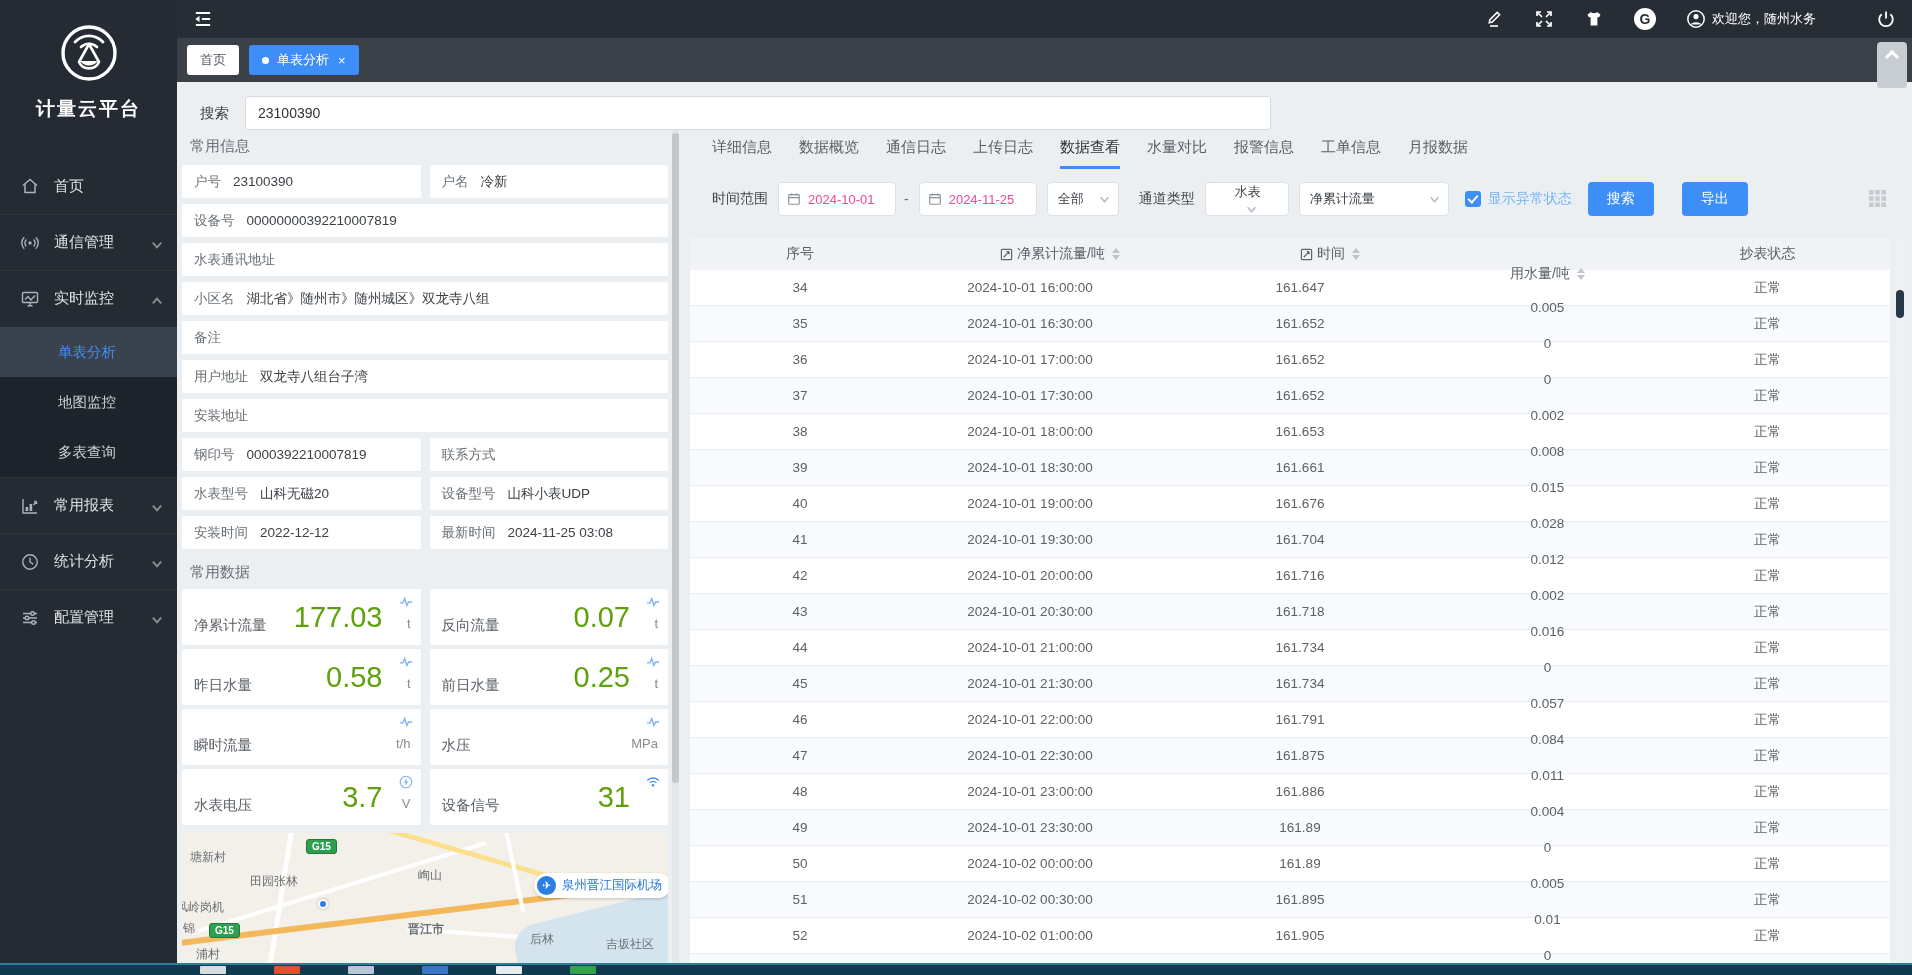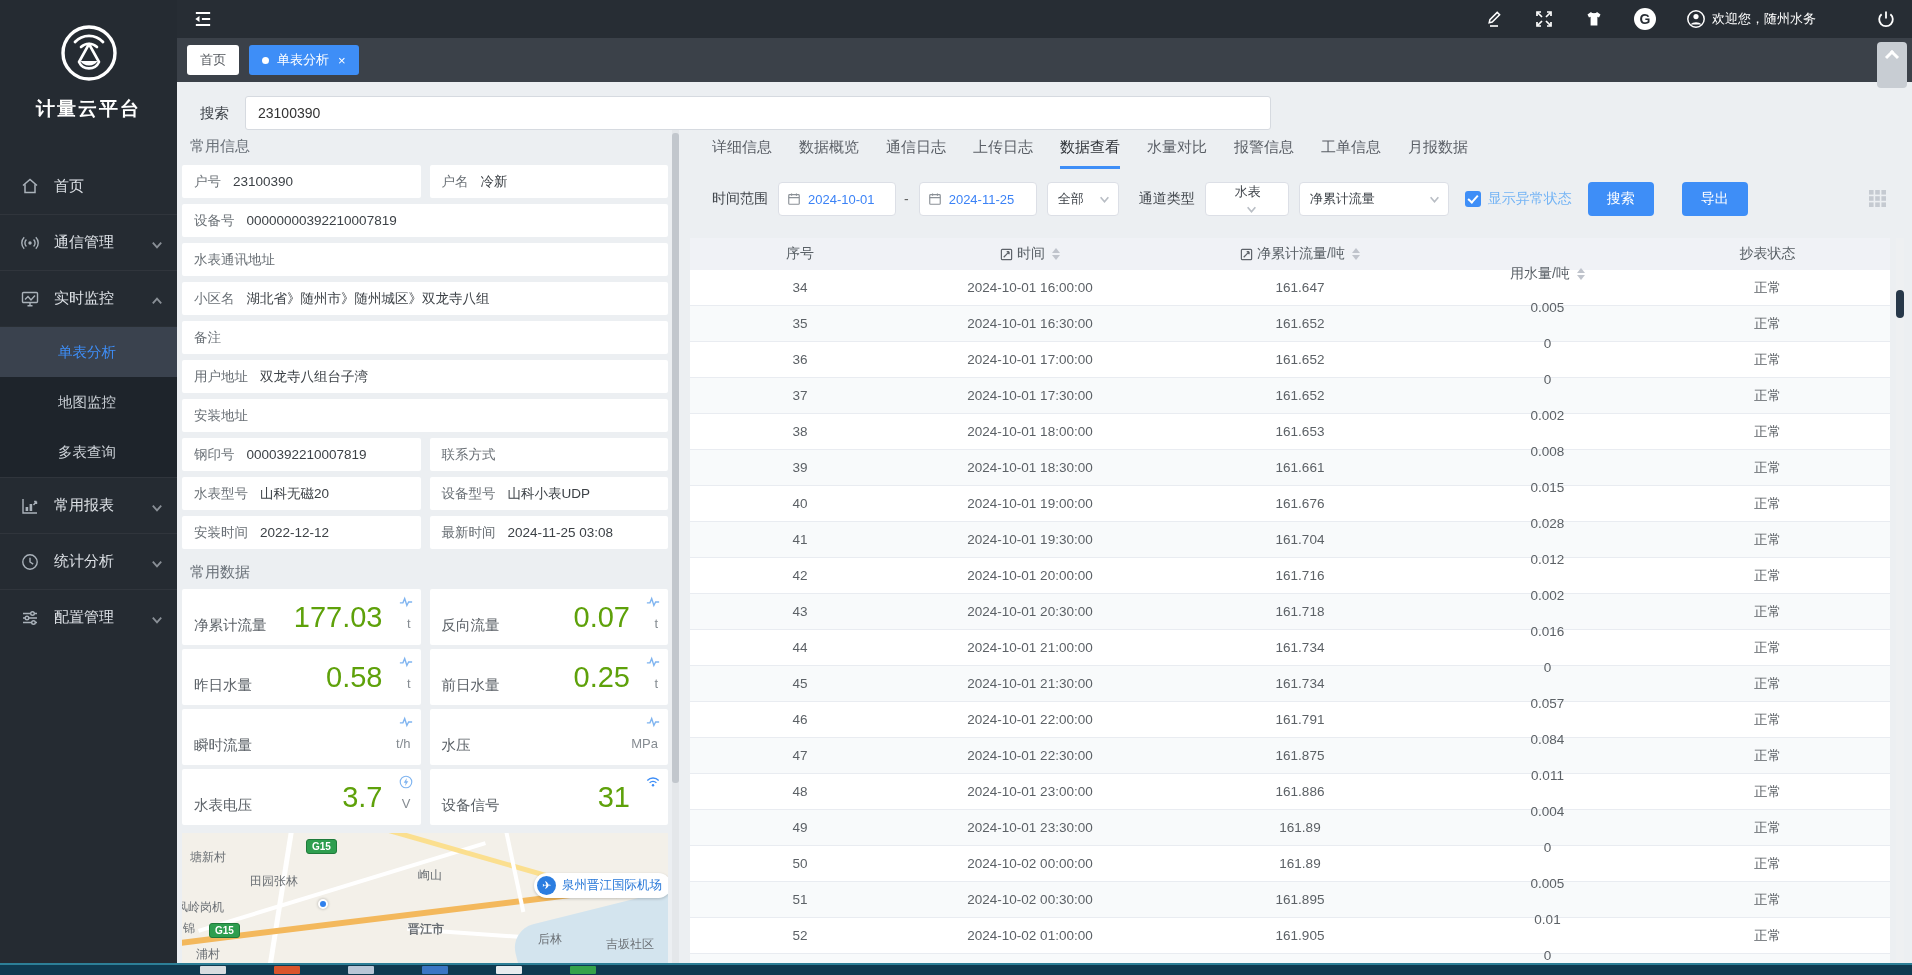--- a/index.html
+++ b/index.html
@@ -96,21 +96,21 @@
   
   #detail-tabs{position:absolute;left:712px;top:138px;display:flex;gap:27px;font-size:15px;color:#5a5f66;}
   .dtab{padding-bottom:9px;cursor:pointer;}
   .dtab.active{color:#2e3237;border-bottom:3px solid #3e8ef7;}
 
   .filter-row{position:absolute;left:712px;top:181px;height:36px;display:flex;align-items:center;
               font-size:14px;color:#42474d;}
   .date-box{width:118px;height:34px;background:#fff;border:1px solid #dcdfe6;border-radius:4px;
             display:flex;align-items:center;padding:0 8px;margin-left:10px;cursor:pointer;}
   .date-box .cal{width:14px;height:14px;margin-right:7px;color:#8a9096;flex:0 0 auto;}
-  .date-box span{font-size:13px;color:#3b82f6;}
+  .date-box span{font-size:13px;color:#ec4899;}
   .dash{margin-left:8px;color:#666;}
   .select-box{height:34px;background:#fff;border:1px solid #dcdfe6;border-radius:4px;display:flex;
               align-items:center;justify-content:space-between;padding:0 8px 0 10px;margin-left:10px;cursor:pointer;}
   .select-box span{font-size:13px;color:#3f444a;}
   .select-box .sel-chev{width:11px;height:11px;color:#b8bdc4;margin-left:8px;}
   .w-qb{width:72px;} .w-sb{width:84px;flex-direction:column;} .w-jl{width:150px;}
   .fr-label2{margin-left:20px;}
   .checkbox{width:16px;height:16px;background:#3e8ef7;border-radius:3px;margin-left:16px;position:relative;cursor:pointer;flex:0 0 auto;}
   .checkbox::after{content:"";position:absolute;left:5px;top:2px;width:4px;height:8px;border-right:2px solid #fff;
                    border-bottom:2px solid #fff;transform:rotate(42deg);}
@@ -459,21 +459,21 @@
     <div class="marker"></div>
     <div class="airport">
       <span class="plane">✈</span>
       <span class="aname">泉州晋江国际机场</span>
     </div>
   <span class="maplabel" style="left: 8px; top: 16px;">塘新村</span>
       <span class="maplabel" style="left: 68px; top: 40px;">田园张林</span>
       <span class="maplabel" style="left: 236px; top: 34px;">峋山</span>
       <span class="maplabel" style="left: -6px; top: 66px;">风岭岗机</span>
       <span class="maplabel" style="left: 226px; top: 88px; font-weight: bold;">晋江市</span>
-      <span class="maplabel" style="left: 356px; top: 98px;">后林</span>
+      <span class="maplabel" style="left: 348px; top: 98px;">后林</span>
       <span class="maplabel" style="left: 424px; top: 103px;">吉坂社区</span>
       <span class="maplabel" style="left: 14px; top: 113px;">浦村</span>
       <span class="maplabel" style="left: 1px; top: 87px;">锦</span>
       <span class="g15" style="left: 124px; top: 6px;">G15</span>
       <span class="g15" style="left: 27px; top: 90px;">G15</span>
     </div>
   <div class="lscroll">
       <div class="thumb"></div>
     </div>
 
@@ -542,37 +542,37 @@
         <rect x="6.2" y="12.4" width="4.6" height="4.6"></rect>
         <rect x="12.4" y="12.4" width="4.6" height="4.6"></rect>
       </svg>
   </span>
 
   <div class="table">
     <div class="thead" id="thead">
         <div class="th c0">
           <span>序号</span>
         </div>
+        <div class="th c2">
+          <span class="hicon"><svg viewBox="0 0 14 14" fill="none" stroke="currentColor" stroke-width="1.3">
+              <rect x="1.5" y="1.5" width="11" height="11" rx="1"></rect>
+              <path d="M4 10 L7 6.8 L9.8 4 M9.8 4 h-2.6 M9.8 4 v2.6"></path>
+            </svg></span>
+          <span>净累计流量/吨</span>
+          <span class="carets">
+            <i class="cu"></i>
+            <i class="cd"></i>
+          </span>
+        </div>
         <div class="th c1">
           <span class="hicon"><svg viewBox="0 0 14 14" fill="none" stroke="currentColor" stroke-width="1.3">
               <rect x="1.5" y="1.5" width="11" height="11" rx="1"></rect>
               <path d="M4 10 L7 6.8 L9.8 4 M9.8 4 h-2.6 M9.8 4 v2.6"></path>
             </svg></span>
           <span>时间</span>
-          <span class="carets">
-            <i class="cu"></i>
-            <i class="cd"></i>
-          </span>
-        </div>
-        <div class="th c2">
-          <span class="hicon"><svg viewBox="0 0 14 14" fill="none" stroke="currentColor" stroke-width="1.3">
-              <rect x="1.5" y="1.5" width="11" height="11" rx="1"></rect>
-              <path d="M4 10 L7 6.8 L9.8 4 M9.8 4 h-2.6 M9.8 4 v2.6"></path>
-            </svg></span>
-          <span>净累计流量/吨</span>
           <span class="carets">
             <i class="cu"></i>
             <i class="cd"></i>
           </span>
         </div>
         <div class="th c3">
           <span>用水量/吨</span>
           <span class="carets">
             <i class="cu"></i>
             <i class="cd"></i>

